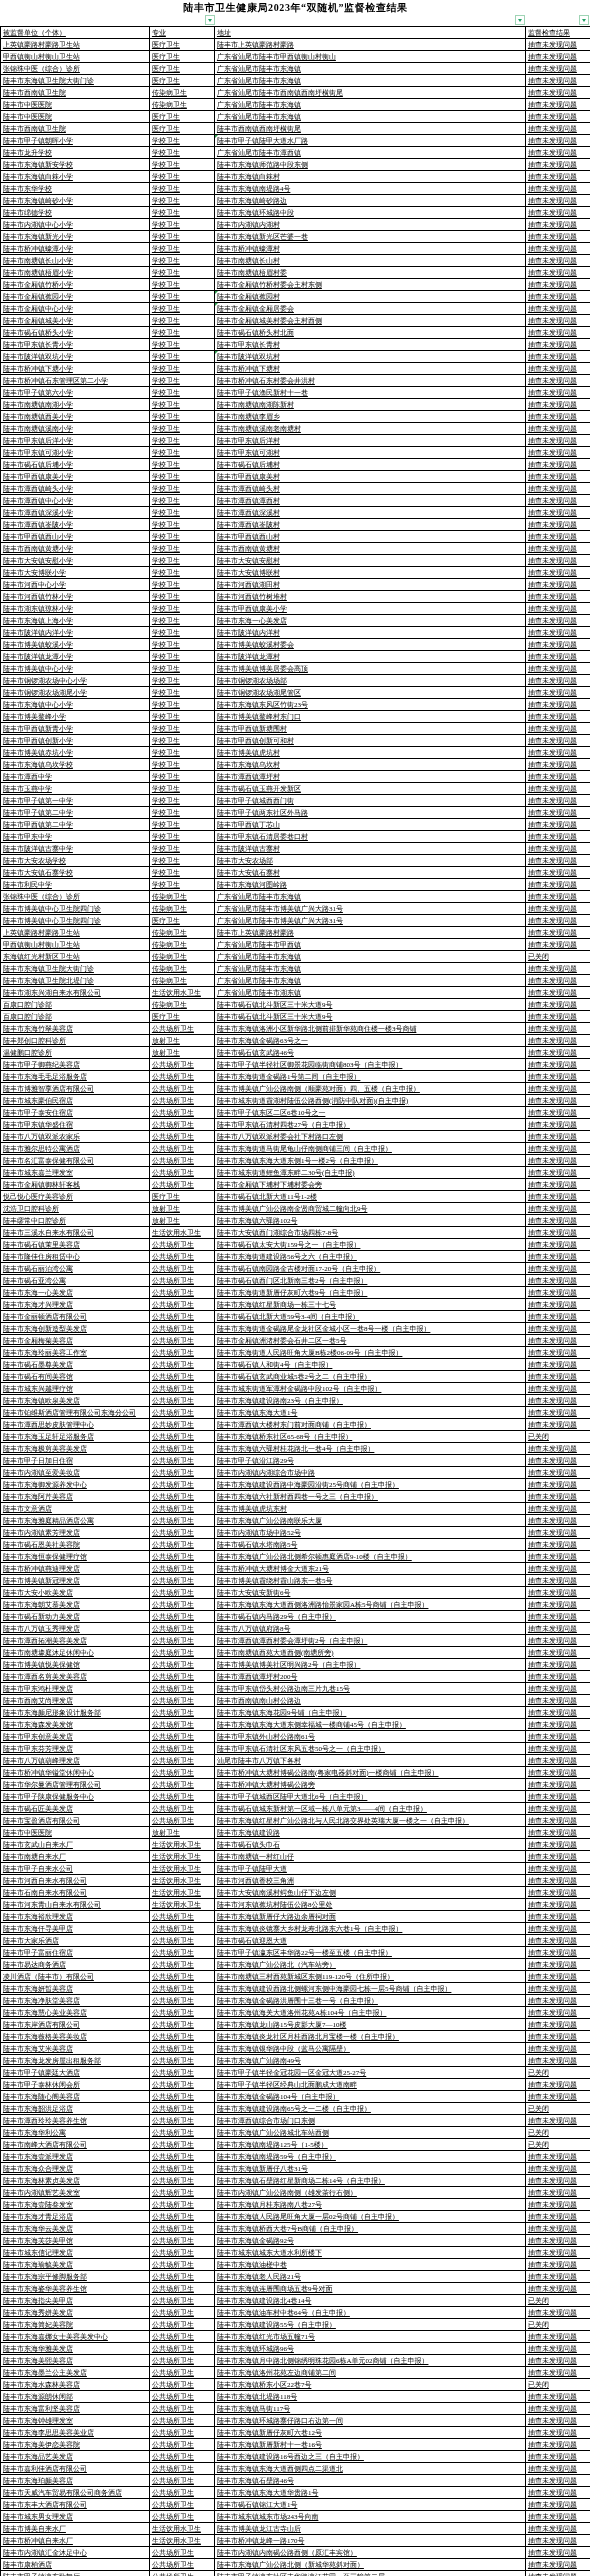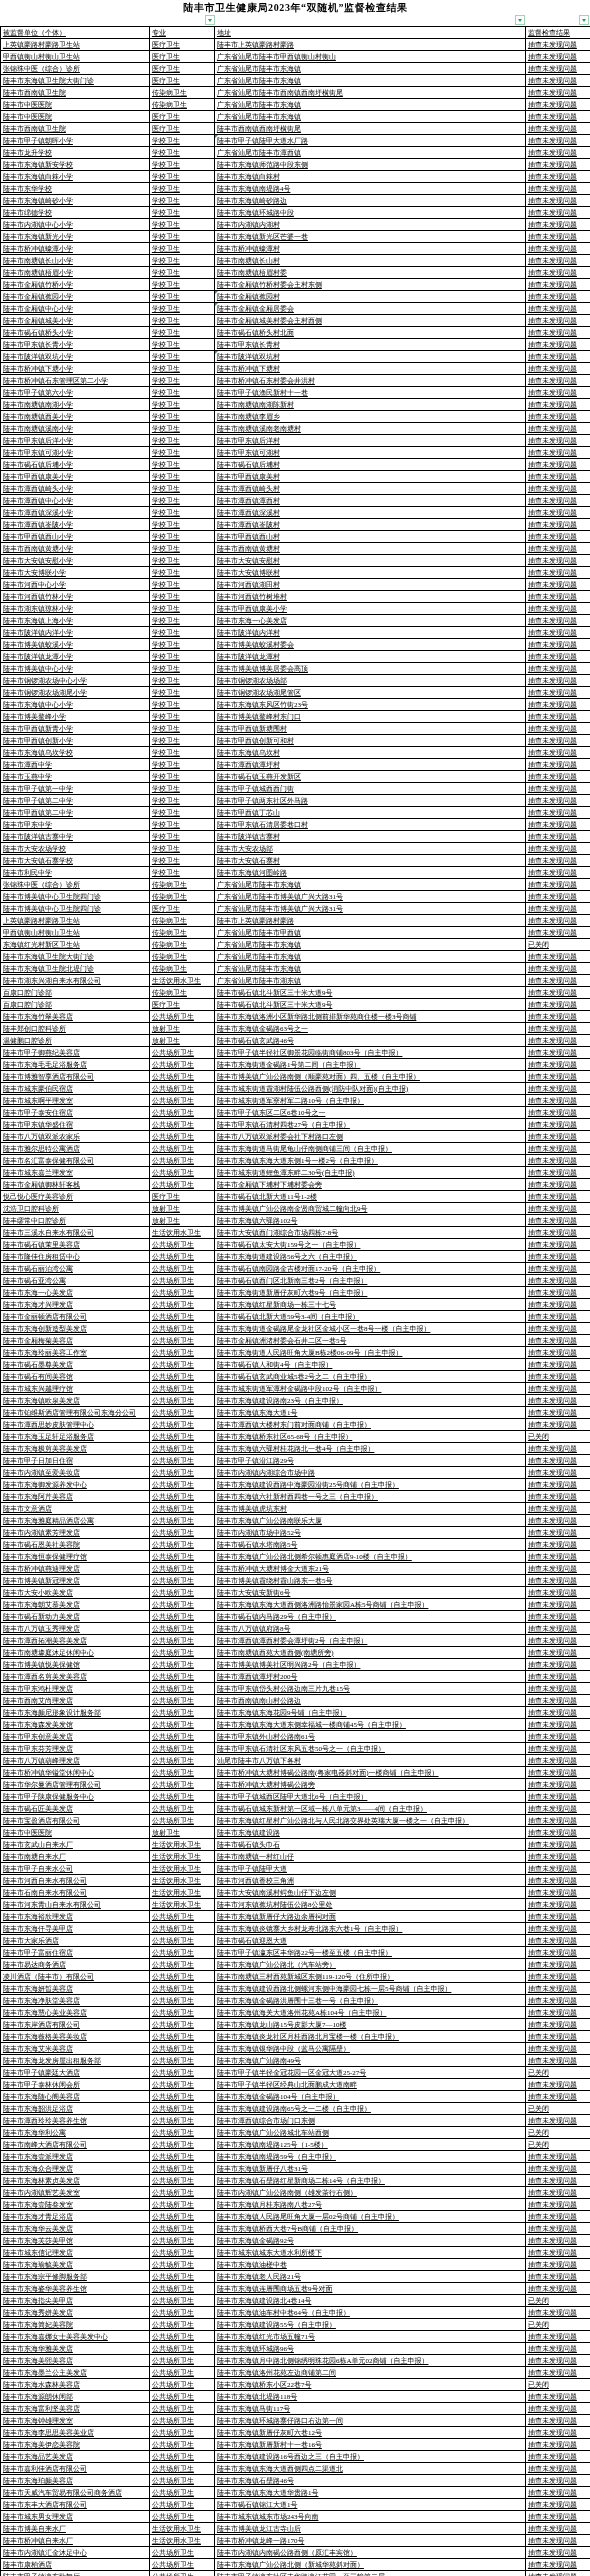--- a/index.html
+++ b/index.html
@@ -403,20 +403,26 @@
         <td><span class="u">陆丰市甲西镇新塘围村</span></td>
         <td><span class="u">抽查未发现问题</span></td>
       </tr>
       <tr>
         <td><span class="u">陆丰市甲西镇创新小学</span></td>
         <td><span class="u">学校卫生</span></td>
         <td><span class="u">陆丰市甲西镇创新可和村</span></td>
         <td><span class="u">抽查未发现问题</span></td>
       </tr>
       <tr>
+        <td><span class="u">陆丰市博美镇赤坑小学</span></td>
+        <td><span class="u">学校卫生</span></td>
+        <td><span class="u">陆丰市博美镇虎坑村</span></td>
+        <td><span class="u">抽查未发现问题</span></td>
+      </tr>
+      <tr>
         <td><span class="u">陆丰市东海镇乌坎学校</span></td>
         <td><span class="u">学校卫生</span></td>
         <td><span class="u">陆丰市东海镇乌坎村</span></td>
         <td><span class="u">抽查未发现问题</span></td>
       </tr>
       <tr>
         <td><span class="u">陆丰市潭西中学</span></td>
         <td><span class="u">学校卫生</span></td>
         <td><span class="u">陆丰市潭西镇潭圩村</span></td>
         <td><span class="u">抽查未发现问题</span></td>
@@ -574,26 +580,20 @@
       <tr>
         <td><span class="u">陆丰市博雅智享酒店有限公司</span></td>
         <td><span class="u">公共场所卫生</span></td>
         <td><span class="u">陆丰市博美镇广汕公路南侧（顺豪苑对面）四、五楼（自主申报）</span></td>
         <td><span class="u">抽查未发现问题</span></td>
       </tr>
       <tr>
         <td><span class="u">陆丰市城东豪伯民宿店</span></td>
         <td><span class="u">公共场所卫生</span></td>
         <td><span class="u">陆丰市城东街道霞湖村陆伍公路西侧(消防中队对面)(自主申报)</span></td>
-        <td><span class="u">抽查未发现问题</span></td>
-      </tr>
-      <tr>
-        <td><span class="u">陆丰市城东啊平理发室</span></td>
-        <td><span class="u">公共场所卫生</span></td>
-        <td><span class="u">陆丰市城东街道军寮村军二路10号（自主申报）</span></td>
         <td><span class="u">抽查未发现问题</span></td>
       </tr>
       <tr>
         <td><span class="u">陆丰市甲子泰安住宿店</span></td>
         <td><span class="u">公共场所卫生</span></td>
         <td><span class="u">陆丰市甲子镇东区二区6巷10号之一</span></td>
         <td><span class="u">抽查未发现问题</span></td>
       </tr>
       <tr>
         <td><span class="u">陆丰市甲东镇华盛住宿</span></td>

